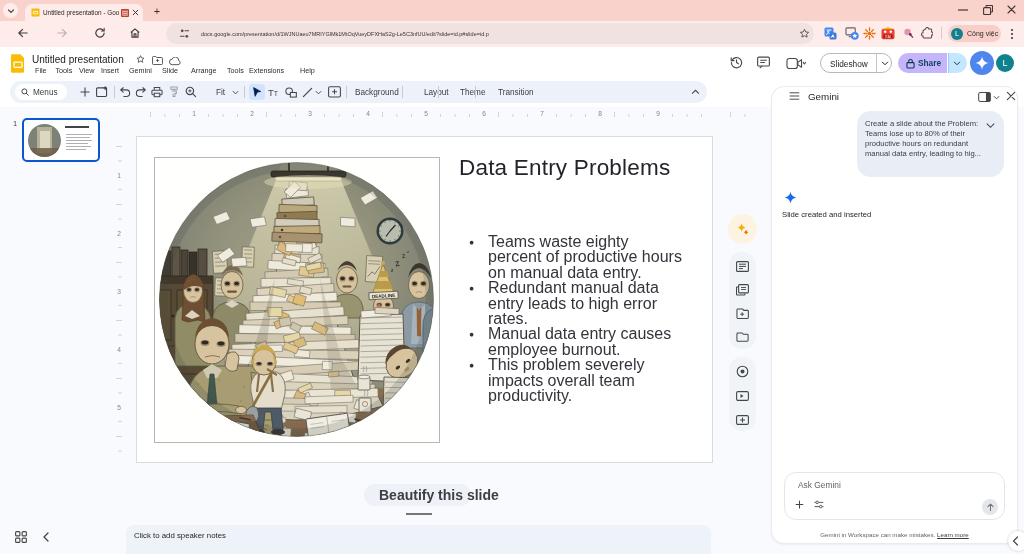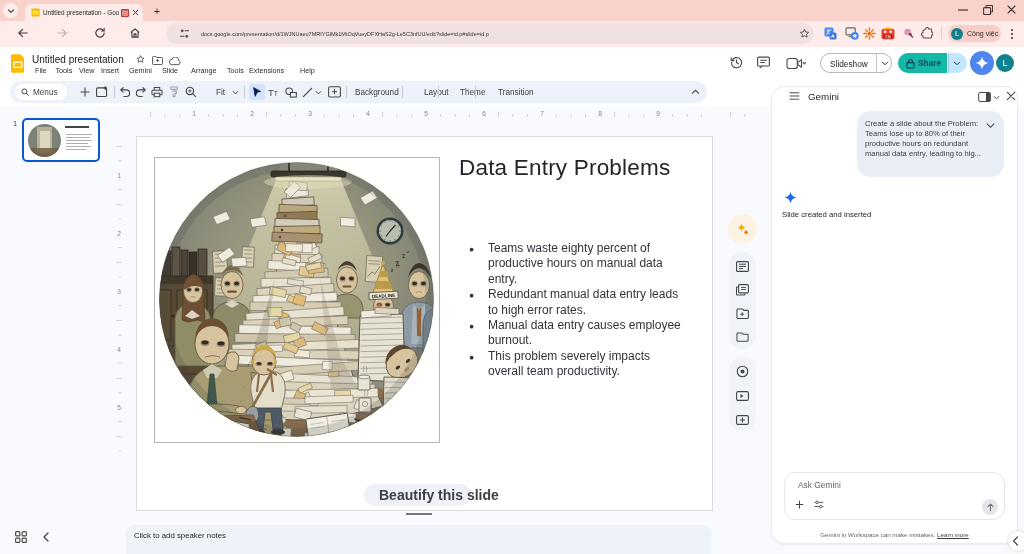--- a/index.html
+++ b/index.html
@@ -21,24 +21,24 @@
   #menus { left:0px; top:66px; font-size:7.2px; color:#2b2c2e; }
   #menus span { position:absolute; top:0; }
   #toolrow { left:0; top:80px; width:1024px; height:27px; background:#ffffff; }
   #toolbar { left:10px; top:81px; width:697px; height:22px; background:#edf2fa; border-radius:11px; }
   #toolbar .abs { top:4px; }
   #menuspill { left:5px; top:3px !important; width:52px; height:16px; background:#ffffff; border-radius:8px; display:flex; align-items:center; font-size:8.2px; color:#3c4043; }
   .tsep { width:1px; height:12px; background:#c7cad1; top:5px !important; }
   .tbtxt { font-size:8.2px; color:#3c4043; top:7px !important;padding-left:16px; }
   
   #work { left:0; top:107px; width:1024px; height:447px; background:#f8fafd; }
-  #slide { left:136px; top:136px; width:577px; height:375px; background:#ffffff; border:1px solid #d8dbe0; }
+  #slide { left:136px; top:136px; width:577px; height:327px; background:#ffffff; border:1px solid #d8dbe0; }
   #imgframe { left:17px; top:20px; width:286px; height:286px; border:1px solid #b5b7b4; background:#fffffe; }
   #stitle { left:322px; top:18px; font-size:22.5px; color:#23232b; letter-spacing:0.2px; }
-  #bullets { left:351px; top:104px; width:194px; font-size:12px; line-height:15.4px; color:#33333b; }
+  #bullets { left:351px; top:97px; width:194px; font-size:16px; line-height:15.4px; color:#33333b; }
   #bullets ul { list-style:none; }
   #bullets .b { position:relative; }
   #bullets .b:before { content:"●"; position:absolute; left:-19px; font-size:8.5px; top:1px; }
   
   #thumb { left:22px; top:118px; width:78px; height:44px; background:#fff; border:2px solid #0b57d0; border-radius:5px; }
   #thumbnum { left:13px; top:119px; font-size:7.5px; color:#444746; }
   
   .notes { left:126px; top:525px; width:585px; height:29px; background:#eef3fa; border-radius:8px 8px 0 0; }
   #notestxt { left:8px; top:6px; font-size:7.8px; color:#1f1f1f; }
   .beaut { left:364px; top:484px; width:107px; height:22px; background:#eef2f8; border-radius:11px; display:flex; align-items:center; }
@@ -206,21 +206,21 @@
     <path d="M12.5 4.5L16.5 2v8l-4-2.5z" fill="none" stroke="#444746" stroke-width="1.2" stroke-linejoin="round"></path>
     <path d="M18 4.5l1.6 2 1.6-2" stroke="#444746" stroke-width="1.1" fill="none"></path>
   </svg>
   <div class="abs" style="left:820px; top:53px; width:72px; height:20px; border:1px solid #b5b8bd; border-radius:10px; background:#fff;">
     <span style="position:absolute; left:9px; top:5px; font-size:8.3px; color:#1f1f1f;">Slideshow</span>
     <div style="position:absolute; left:55px; top:0; width:1px; height:18px; background:#c4c7cc;"></div>
     <svg style="position:absolute; left:60px; top:7px;" width="8" height="5" viewBox="0 0 9 6">
       <path d="M1 1l3.5 3.5L8 1" stroke="#1f1f1f" stroke-width="1.2" fill="none"></path>
     </svg>
   </div>
-  <div class="abs" style="left:898px; top:53px; width:49px; height:20px; background:#14b8a6; border-radius:10px 0 0 10px;">
+  <div class="abs" style="left:898px; top:53px; width:49px; height:20px; background:#c4b5fd; border-radius:10px 0 0 10px;">
     <svg style="position:absolute; left:8px; top:5px;" width="9" height="11" viewBox="0 0 10 12">
       <rect x="1" y="5" width="8" height="6" rx="1" fill="none" stroke="#0b3954" stroke-width="1.2"></rect>
       <path d="M3 5V3.5a2 2 0 0 1 4 0V5" fill="none" stroke="#0b3954" stroke-width="1.2"></path>
     </svg>
     <span style="position:absolute; left:20px; top:5px; font-size:8.3px; color:#114559; font-weight:bold;">Share</span>
   </div>
   <div class="abs" style="left:948px; top:53px; width:19px; height:20px; background:#c2e7ff; border-radius:0 10px 10px 0; border-left:1px solid #9fcbe8;">
     <svg style="position:absolute; left:4px; top:8px;" width="8" height="5" viewBox="0 0 9 6">
       <path d="M1 1l3.5 3.5L8 1" stroke="#0b3954" stroke-width="1.2" fill="none"></path>
     </svg>

